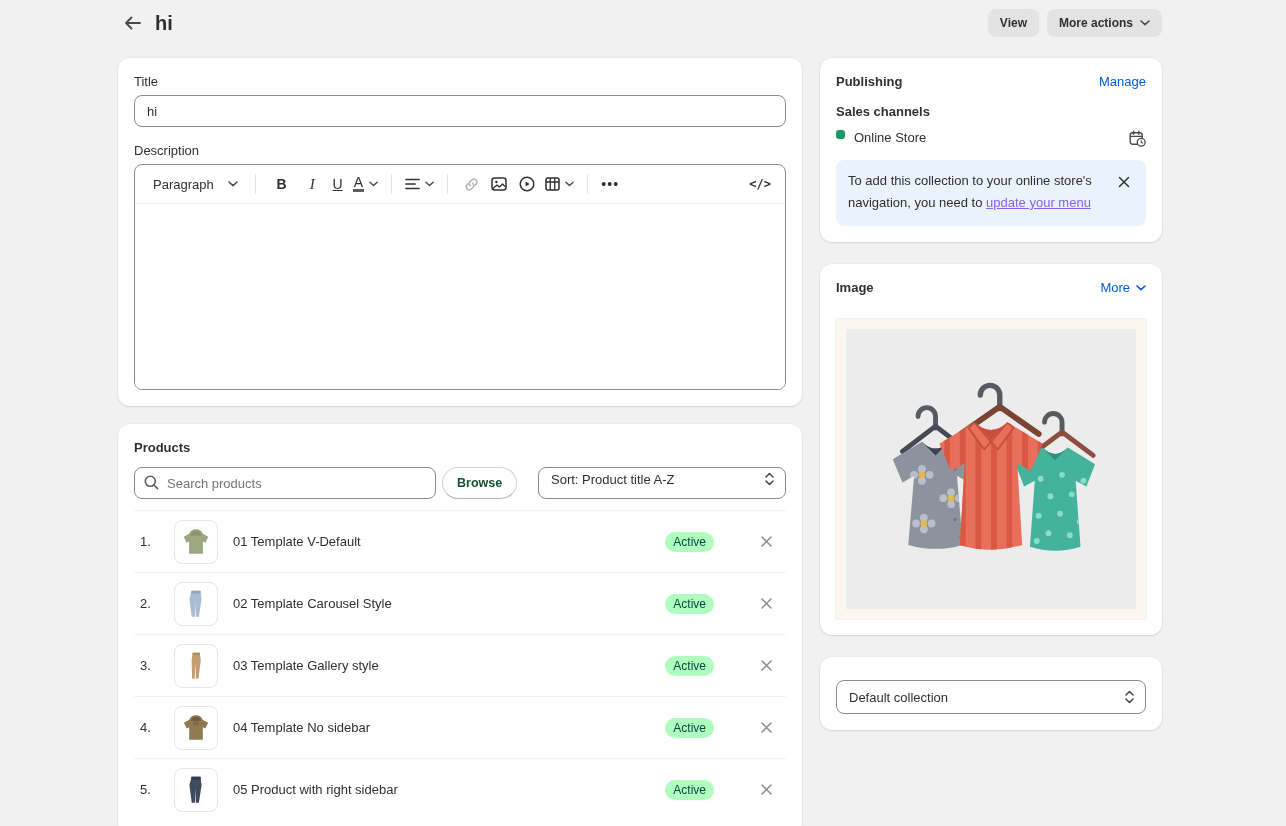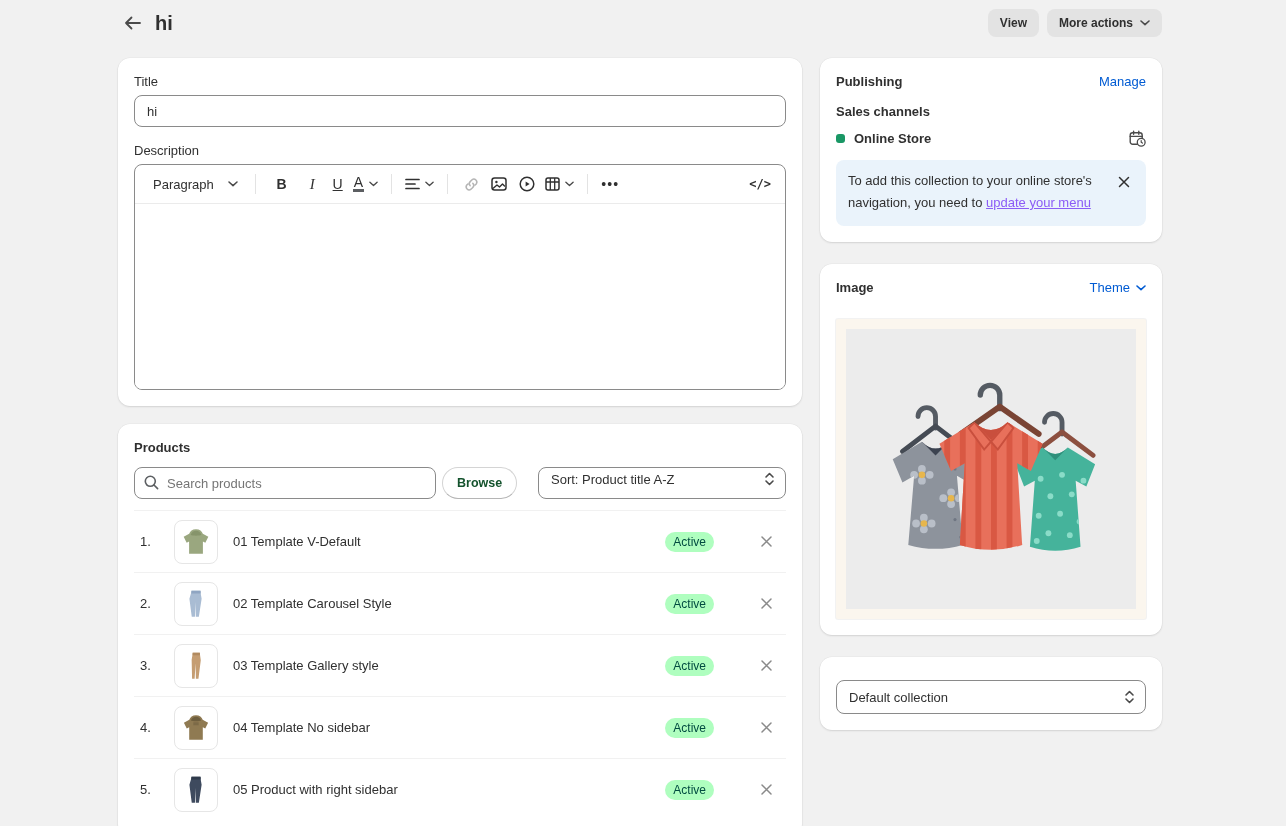--- a/index.html
+++ b/index.html
@@ -71,21 +71,21 @@
     padding:0 8px; border-radius:10px; }
   .row-close { border:none; background:transparent; margin:0 6px 0 38px; width:28px; height:28px;
     display:flex; align-items:center; justify-content:center; cursor:pointer; border-radius:6px; }
 
   .card-head { display:flex; align-items:center; justify-content:space-between; }
   .card-title { font-weight:700; }
   .blue-link { color:#005bd3; text-decoration:none; cursor:pointer; display:inline-flex;
     align-items:center; gap:6px; font-size:13px; background:none; border:none; padding:0;
     font-family:"Liberation Sans",sans-serif; }
   .sub-title { font-weight:700; margin-top:15px; }
-  .channel-row { display:flex; align-items:center; margin-top:11px;font-weight:bold; }
+  .channel-row { display:flex; margin-top:11px; }
   .channel-dot { width:9px; height:9px; border-radius:3px; background:#199765; flex:0 0 auto; }
   .channel-name { margin-left:9px; flex:1; }
   .banner { margin-top:13px; background:#eaf3fb; border-radius:8px; padding:10px 10px 12px 12px;
     display:flex; align-items:flex-start; }
   .banner-text { flex:1; line-height:22px; color:#303030; }
   .banner-text a { color:#8b5cf6; text-decoration:underline; cursor:pointer; }
   .banner-close { border:none; background:transparent; width:24px; height:24px; margin-left:4px;
     display:flex; align-items:center; justify-content:center; cursor:pointer; border-radius:6px; }
 
   .img-frame { margin-top:24px; background:#fbf6ee; padding:10px; border-radius:2px;
@@ -345,21 +345,21 @@
               <path d="M1.5 1.5l9 9M10.5 1.5l-9 9" stroke="#303030" stroke-width="1.5" stroke-linecap="round"></path>
             </svg>
         </button>
       </div>
     </div>
 
     <div class="card">
       <div class="card-head">
         <span class="card-title">Image</span>
         <button class="blue-link">
-          <span>Theme</span>
+          <span>More</span>
           <svg width="10" height="6" viewBox="0 0 10 6">
               <path d="M1 1l4 3.6L9 1" stroke="#005bd3" stroke-width="1.6" fill="none" stroke-linecap="round" stroke-linejoin="round"></path>
             </svg>
         </button>
       </div>
       <div class="img-frame">
         <div class="img-inner">
           <svg viewBox="0 0 298 280">
             <rect width="298" height="280" fill="#ececec"></rect>
 

